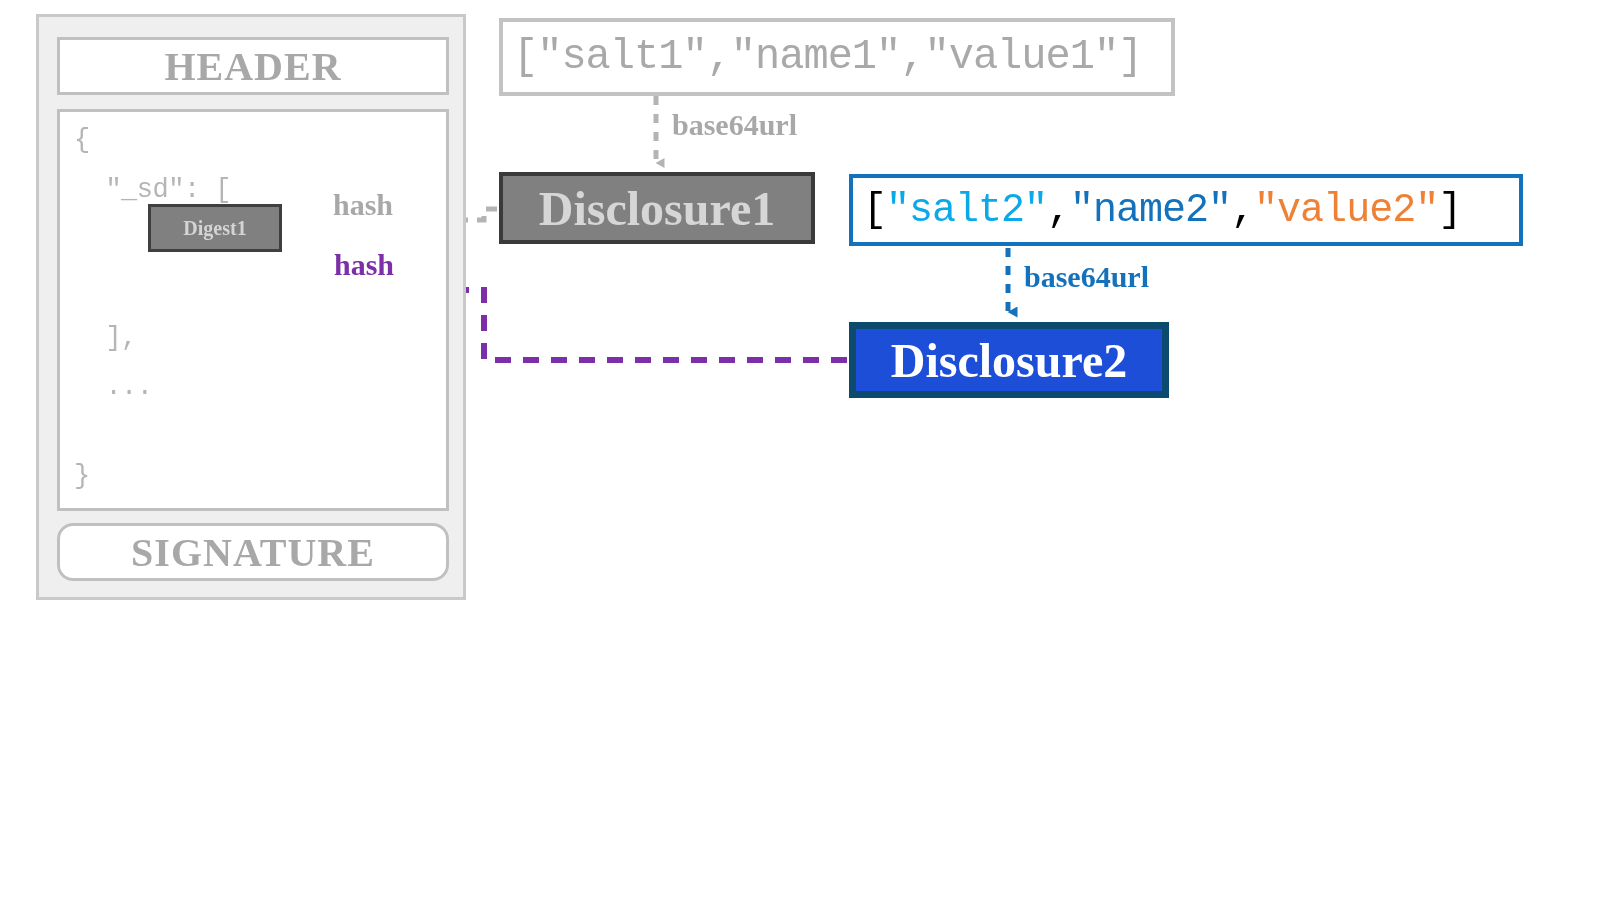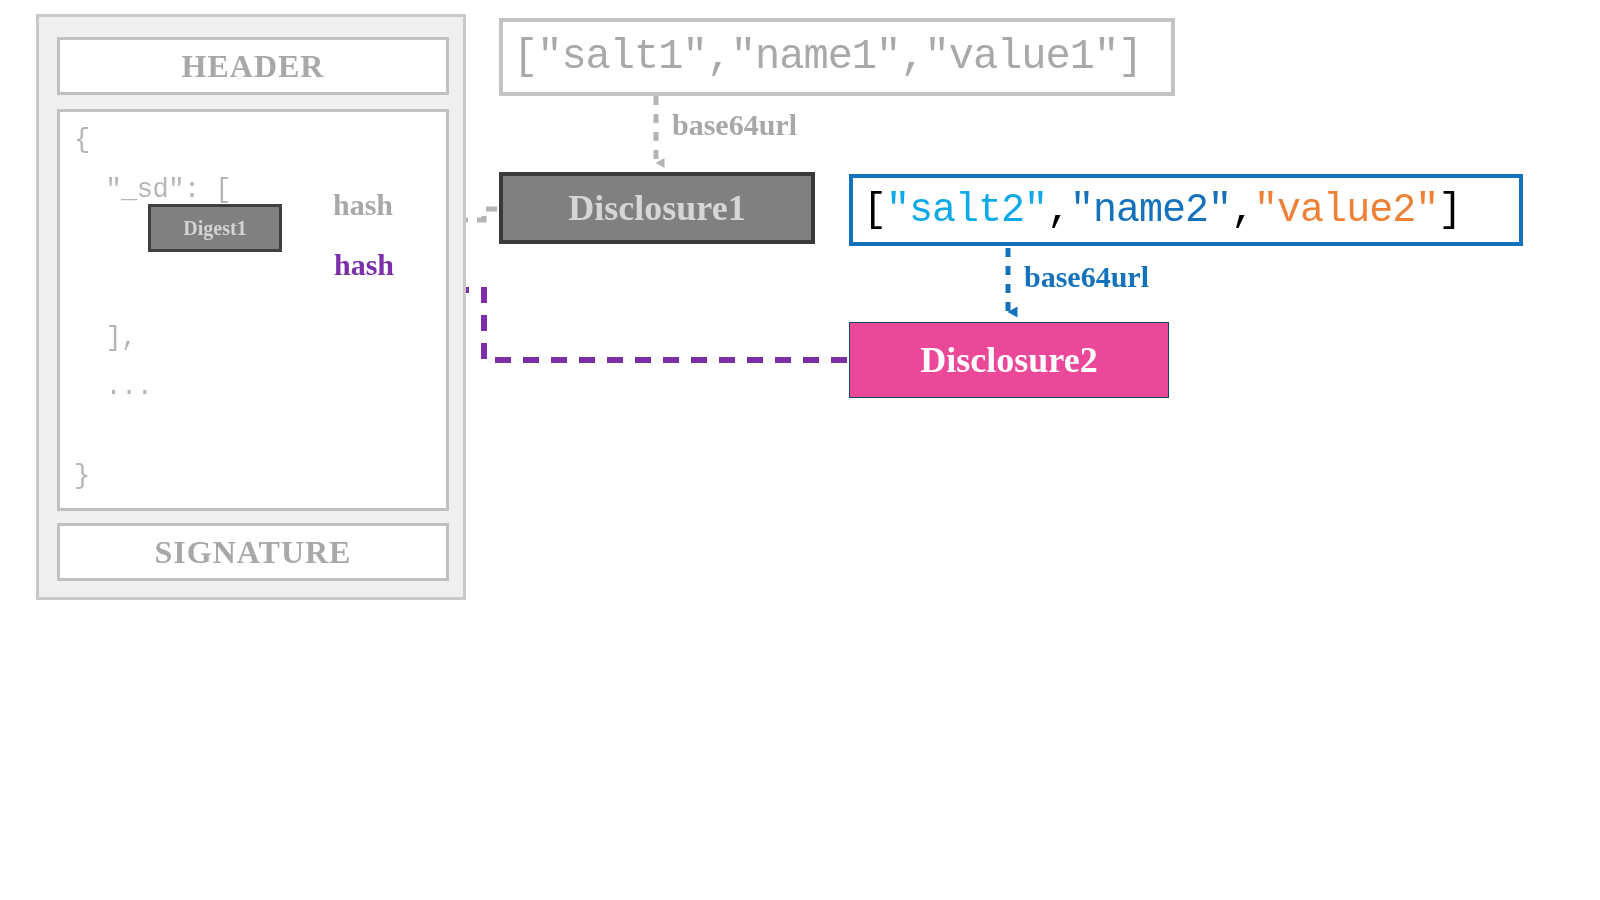--- a/index.html
+++ b/index.html
@@ -46,25 +46,26 @@
     display: flex;
     align-items: center;
     justify-content: center;
   }
   .sd-signature {
     top: 506px;
     height: 58px;
     display: flex;
     align-items: center;
     justify-content: center;
+    border-radius: 16px;
   }
   .sd-caption {
     font-family: "Liberation Serif", serif;
     font-weight: bold;
-    font-size: 32px;
+    font-size: 40px;
     letter-spacing: 1px;
     color: #a8a8a8;
   }
   .sd-body {
     top: 92px;
     height: 402px;
     padding: 0;
   }
   .json-code {
     position: absolute;
@@ -147,38 +148,38 @@
 
   
   .disclosure {
     position: absolute;
     box-sizing: border-box;
     display: flex;
     align-items: center;
     justify-content: center;
     font-family: "Liberation Serif", serif;
     font-weight: bold;
-    font-size: 36px;
+    font-size: 48px;
   }
   .disclosure1 {
     left: 499px;
     top: 172px;
     width: 316px;
     height: 72px;
     background: #808080;
     border: 4px solid #3a3a3a;
     color: #d6d6d6;
   }
   .disclosure2 {
     left: 849px;
     top: 322px;
     width: 320px;
     height: 76px;
-    background: #ec4899;
-    border: 1px solid #0c4a6e;
+    background: #1d4ed8;
+    border: 7px solid #0c4a6e;
     color: #ffffff;
   }
 
   
   .edge-label {
     position: absolute;
     font-family: "Liberation Serif", serif;
     font-weight: bold;
     white-space: nowrap;
   }

